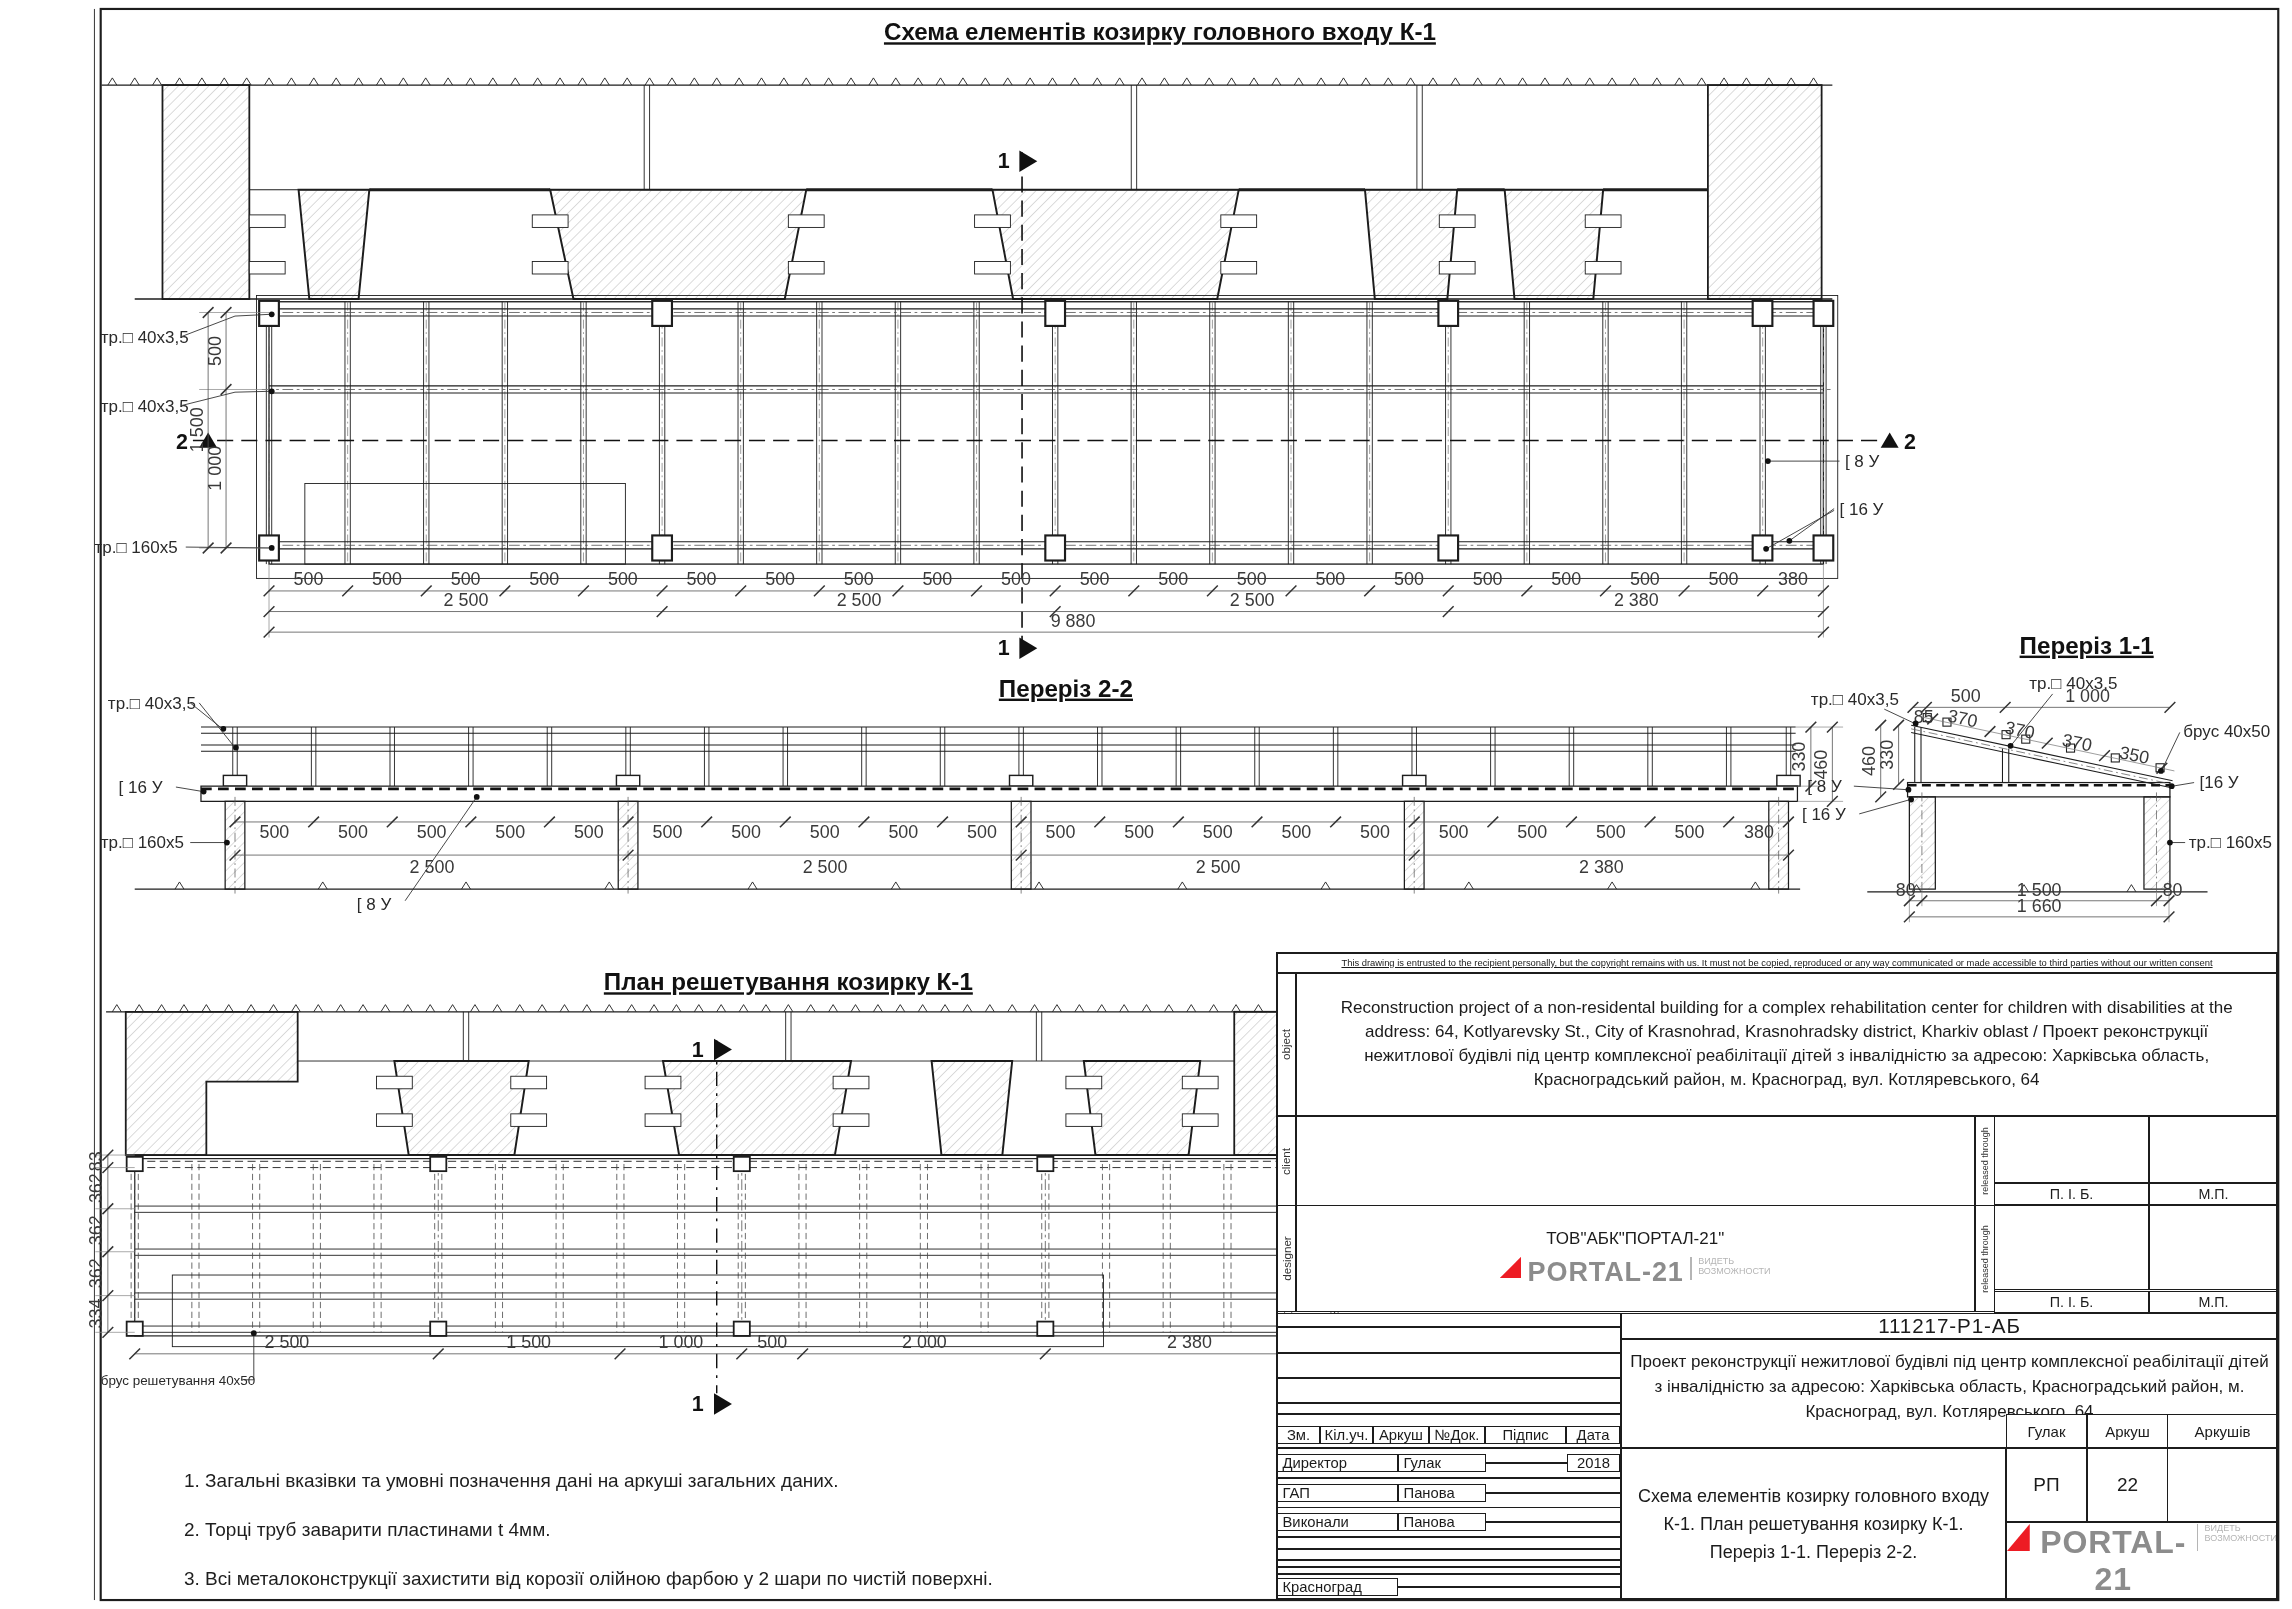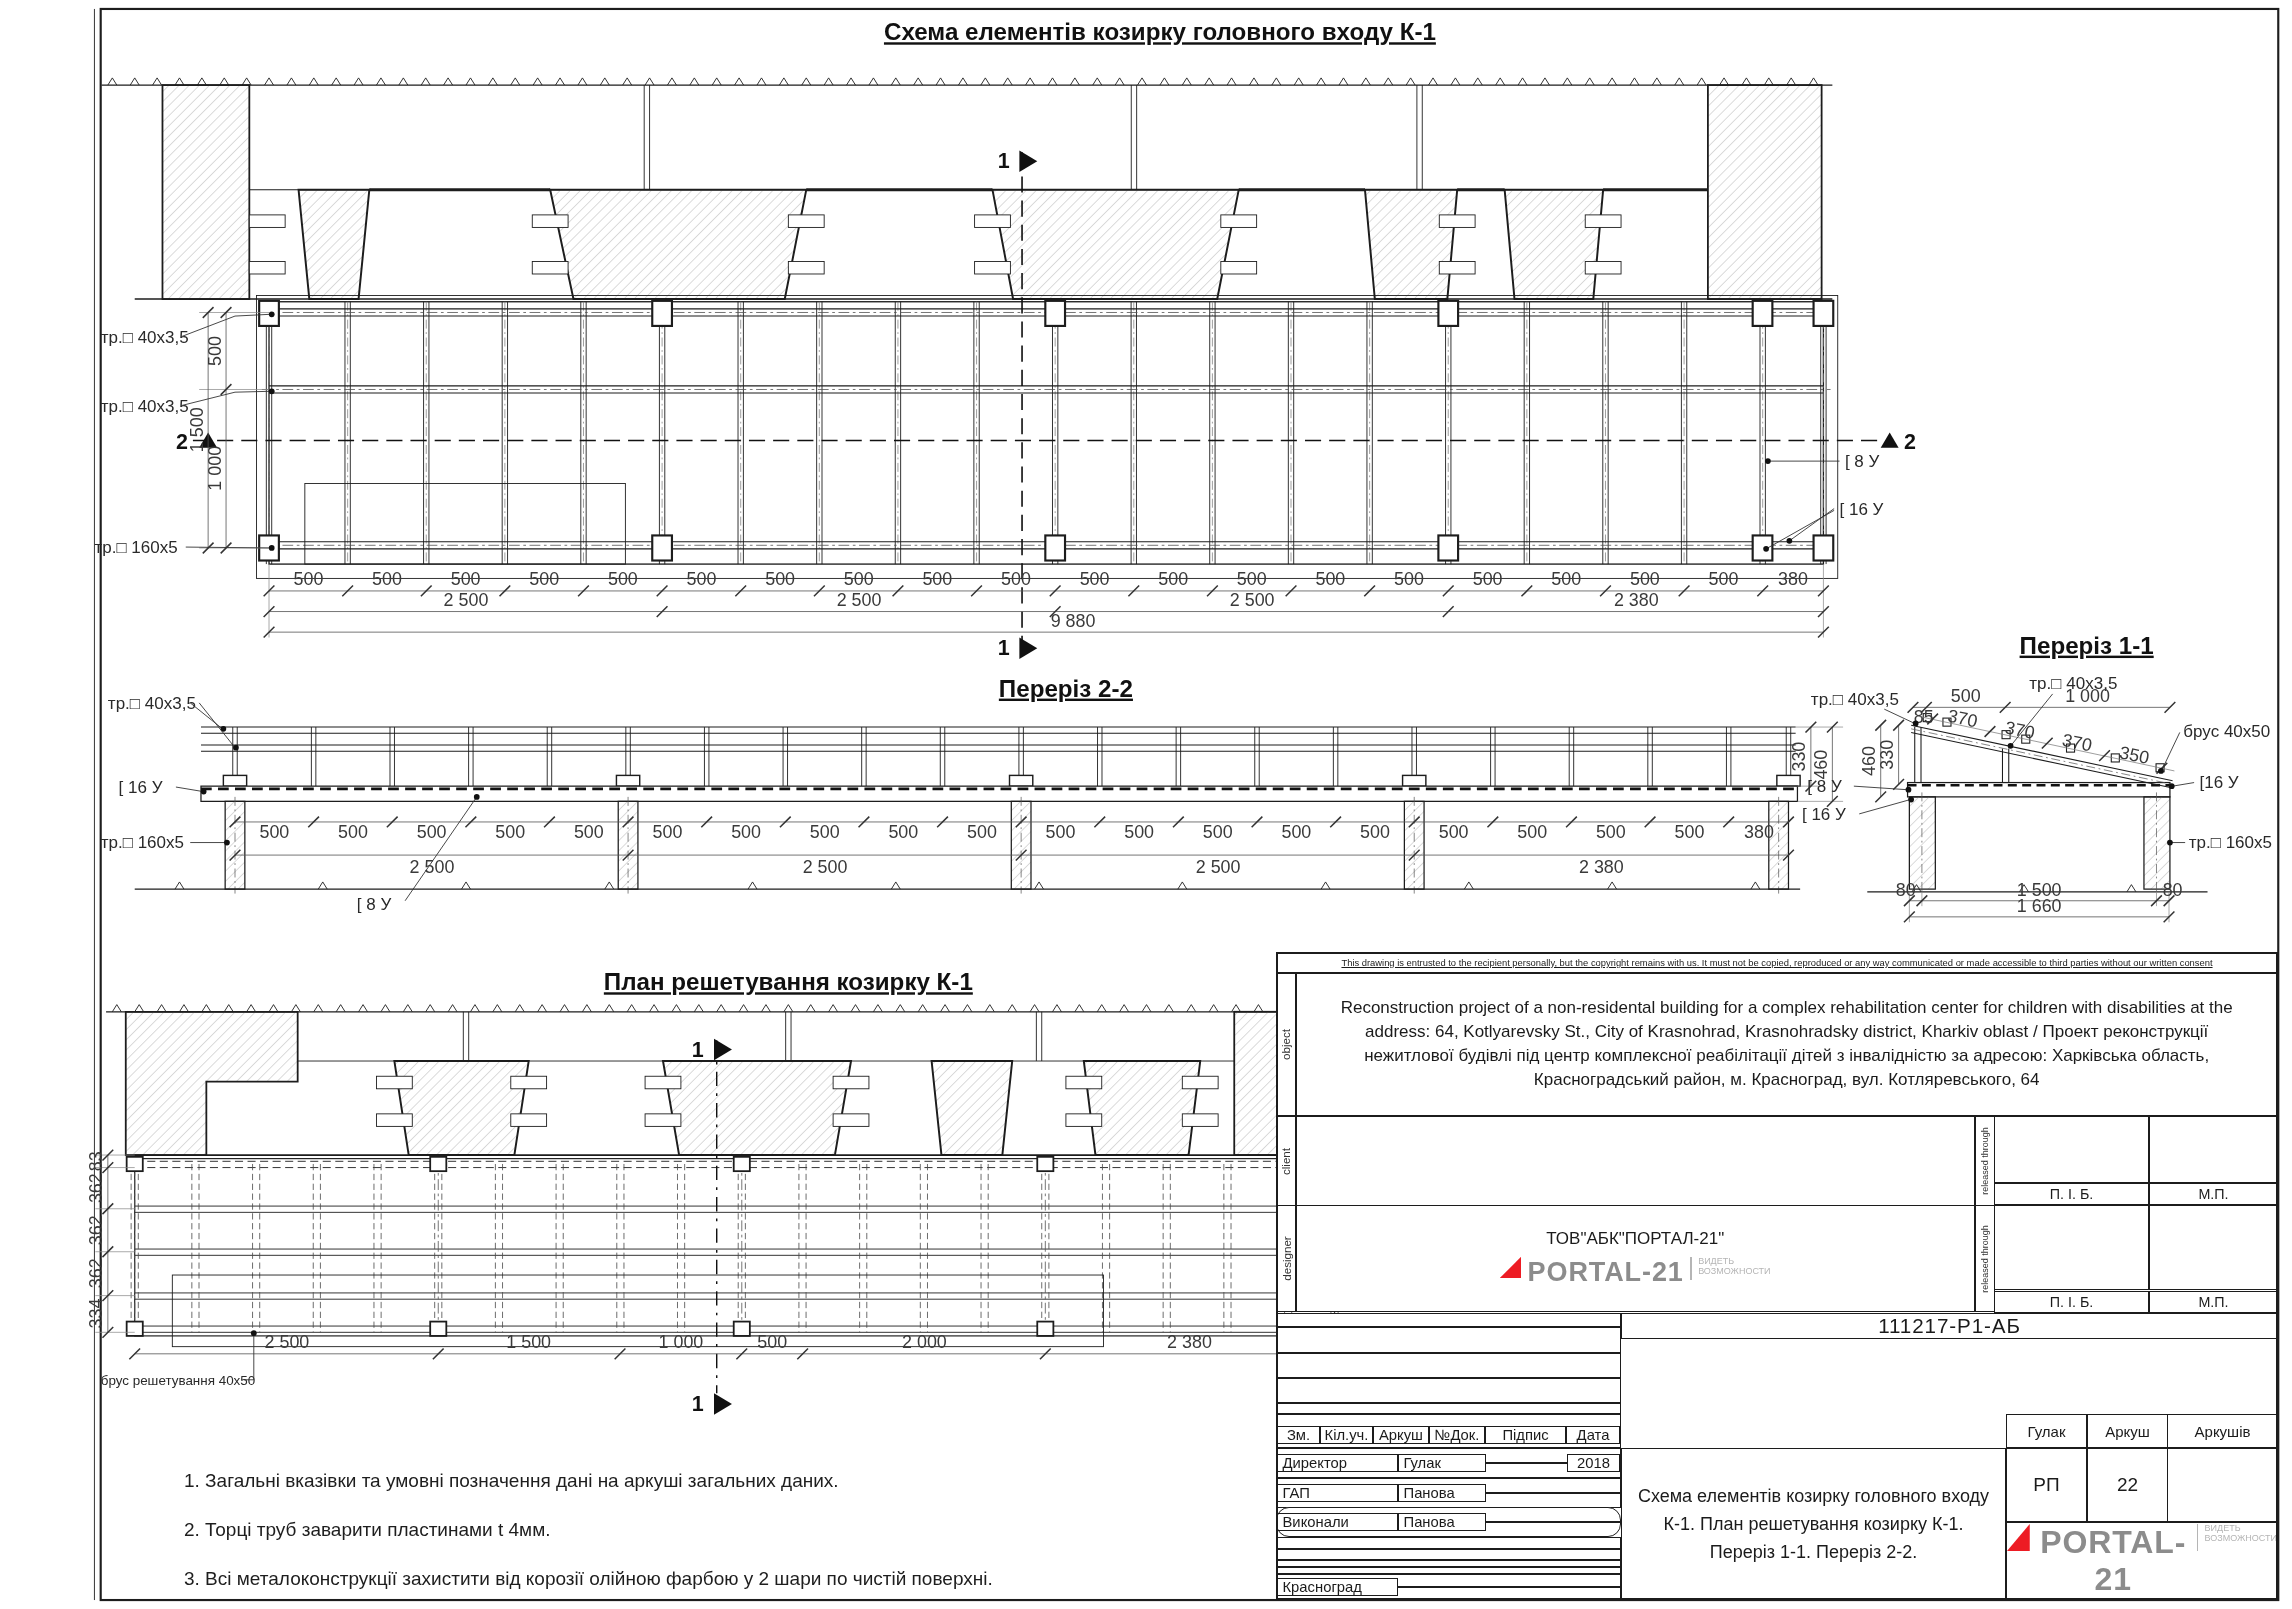--- a/index.html
+++ b/index.html
@@ -907,34 +907,35 @@
   <div class="cell gridH" style="left:0;top:462px;width:345px;height:34px;">
     <div class="gc">Зм.</div>
     <div class="gc">Кіл.уч.</div>
     <div class="gc">Аркуш</div>
     <div class="gc">№Док.</div>
     <div class="gc">Підпис</div>
     <div class="gc">Дата</div>
   </div>
 
   <div class="cell" style="left:345px;top:361px;width:657px;height:26px;font-size:20.6px;letter-spacing:0.9px;">111217-Р1-АБ</div>
+  <div class="cell" style="left:345px;top:387px;width:657px;height:109px;font-size:17px;line-height:25px;padding:0 5.4px;align-items:flex-start;padding-top:9px;">Проект реконструкції нежитлової будівлі під центр комплексної реабілітації дітей з інвалідністю за адресою: Харківська область, Красноградський район, м. Красноград, вул. Котляревського, 64</div>
 
   <div class="cell gridS" style="left:0;top:496px;width:345px;height:29.6px;">
     <div class="gc gl">Директор</div>
     <div class="gc gl">Гулак</div>
     <div class="gc"></div>
     <div class="gc">2018</div>
   </div>
   <div class="cell gridS" style="left:0;top:526px;width:345px;height:29.6px;">
     <div class="gc gl">ГАП</div>
     <div class="gc gl">Панова</div>
     <div class="gc"></div>
       <div class="gc"></div>
   </div>
-  <div class="cell gridS" style="left:0;top:555px;width:345px;height:29.6px;border-radius:13px;">
+  <div class="cell gridS" style="left:0;top:555px;width:345px;height:29.6px;">
     <div class="gc gl">Виконали</div>
     <div class="gc gl">Панова</div>
     <div class="gc"></div>
       <div class="gc"></div>
   </div>
   <div class="cell gridS" style="left:0;top:585px;width:345px;height:23px;">
     <div class="gc"></div>
       <div class="gc"></div>
       <div class="gc"></div>
       <div class="gc"></div>

